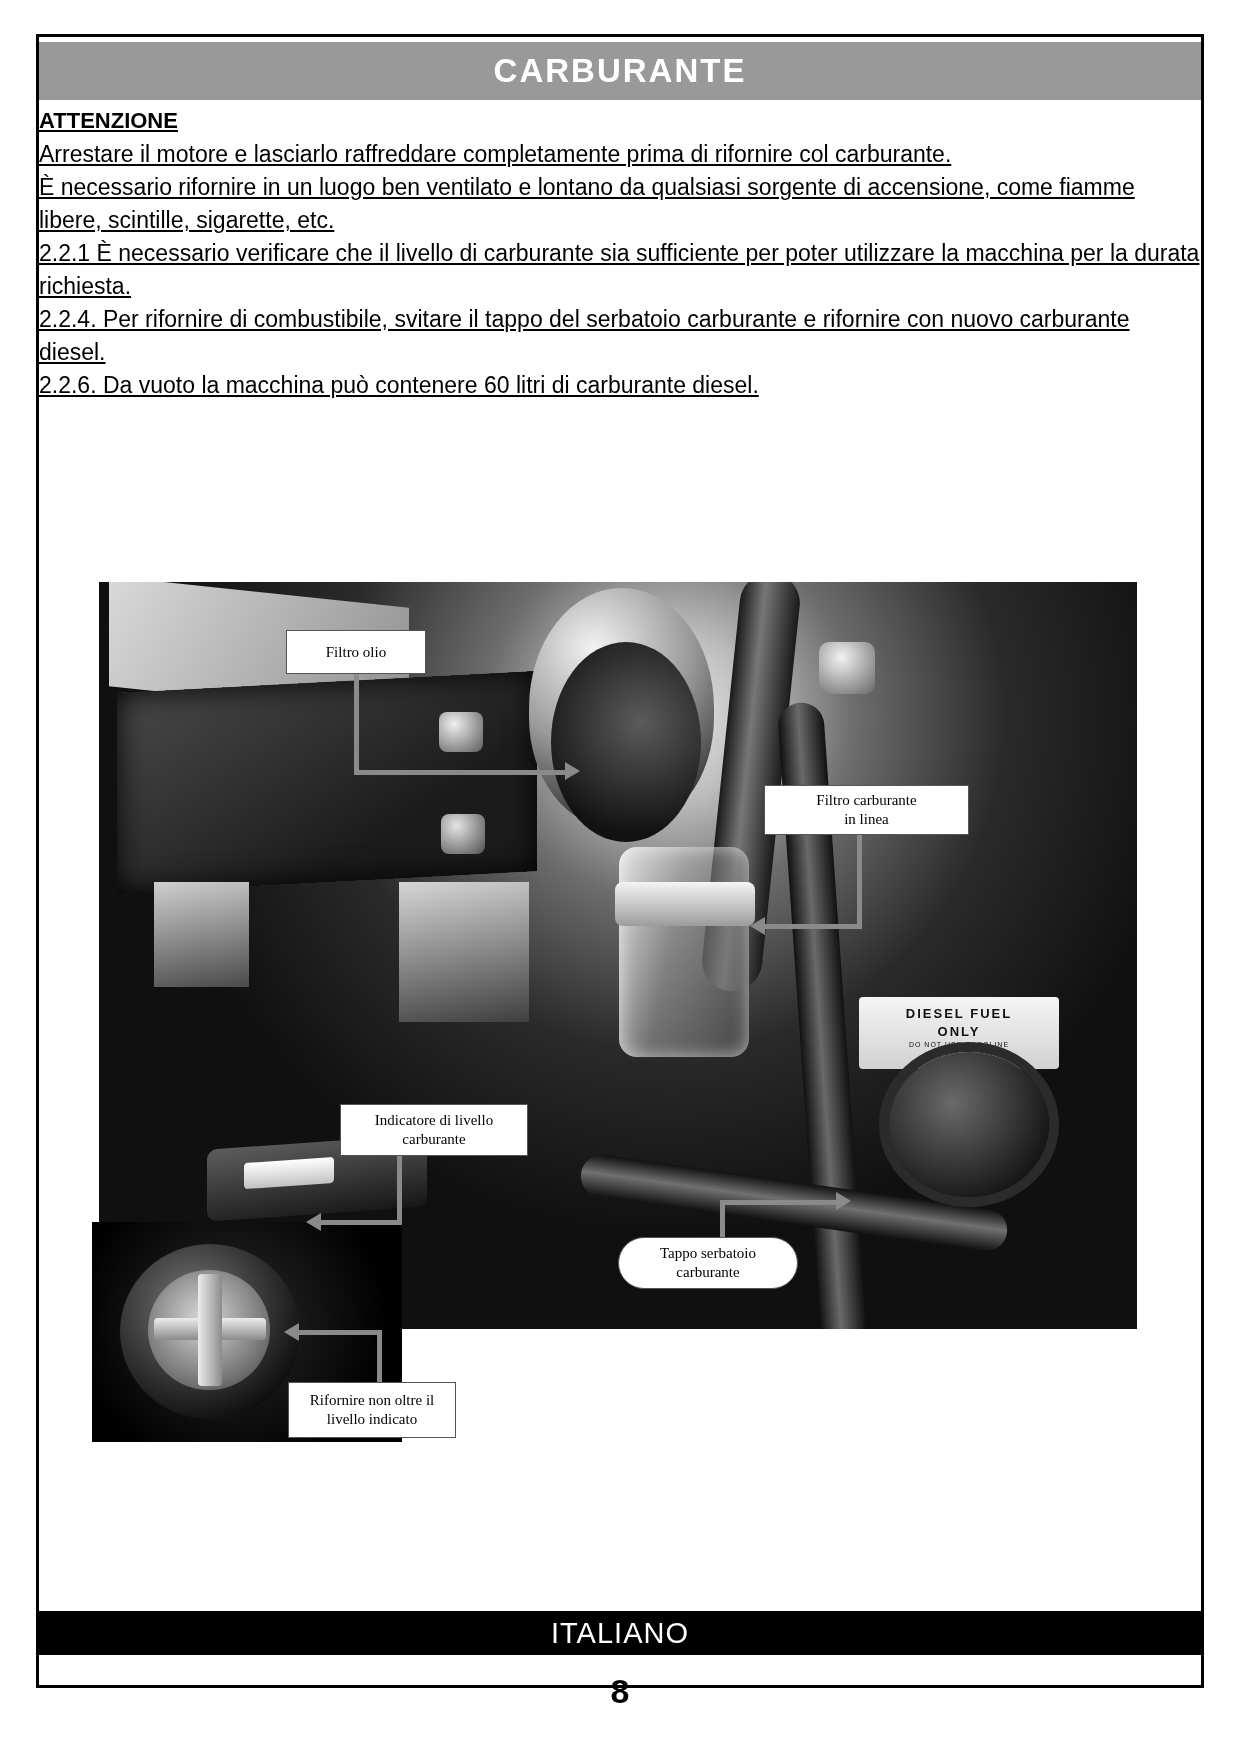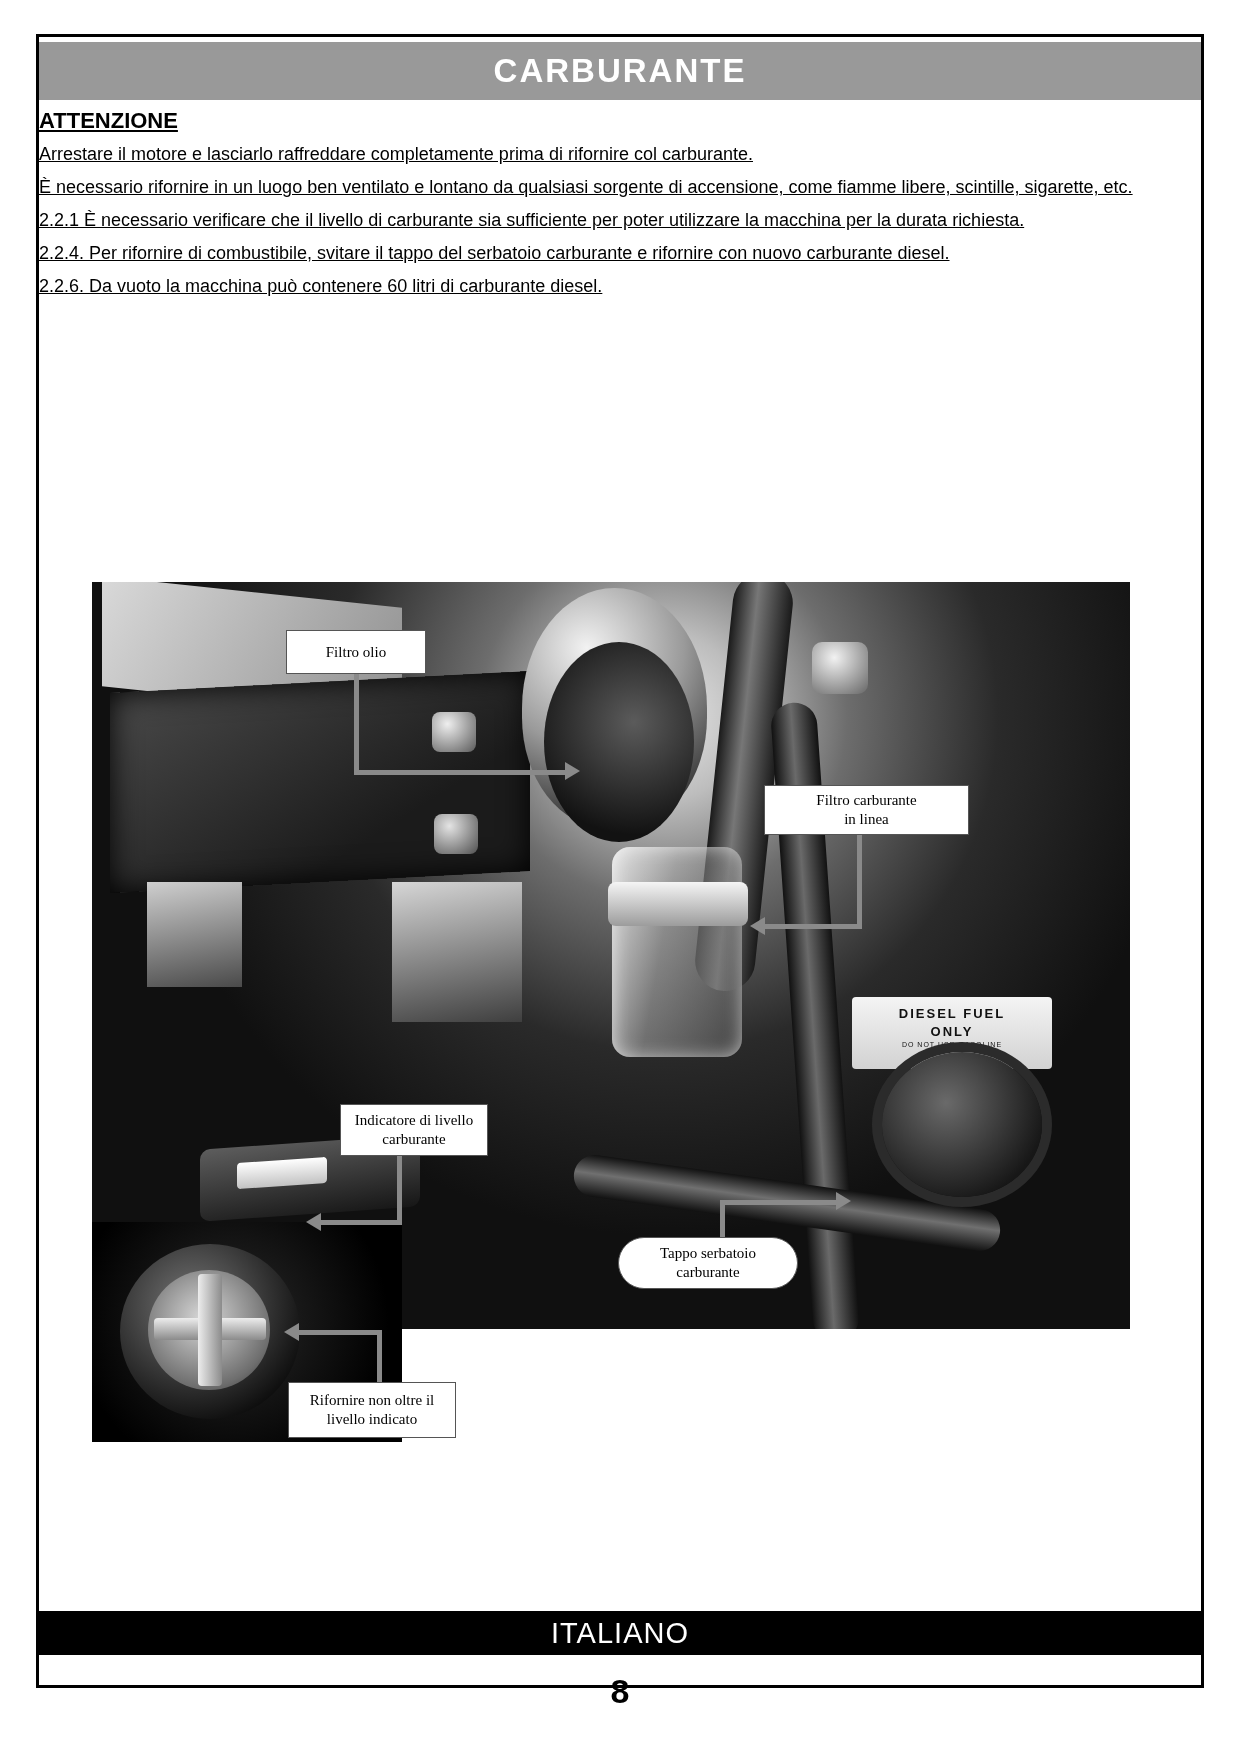--- a/index.html
+++ b/index.html
@@ -55,38 +55,38 @@
     width: 1164px;
     text-decoration: underline;
   }
   .attn {
     font-size: 22px;
     font-weight: bold;
     margin: 0 0 4px 0;
     padding-left: 1px;
   }
   .body-text {
-    font-size: 18px;
+    font-size: 23px;
     line-height: 33px;
     padding-left: 1px;
   }
   .body-text p {
     margin: 0;
   }
   
   .figure {
     position: absolute;
     left: 92px;
     top: 582px;
     width: 1060px;
     height: 860px;
   }
   .photo-main {
     position: absolute;
-    left: 0px;
+    left: 7px;
     top: 0px;
     width: 1038px;
     height: 747px;
     background:
       radial-gradient(circle at 55% 18%, #e8e8e8 0%, #bdbdbd 10%, #6d6d6d 22%, #2a2a2a 40%, #101010 62%),
       linear-gradient(160deg, #3a3a3a 0%, #151515 45%, #050505 100%);
     overflow: hidden;
   }
   
   .ph {
@@ -357,21 +357,21 @@
 
     <div class="callout" style="left:194px; top:48px; width:140px; height:44px;text-align:right;">
       <span>Filtro olio</span>
     </div>
 
     <div class="callout" style="left:672px; top:203px; width:205px; height:50px; white-space:pre-line;">
       <span>Filtro carburante
 in linea</span>
     </div>
 
-    <div class="callout" style="left:248px; top:522px; width:148px; height:52px; white-space:pre-line;text-align:center;">
+    <div class="callout" style="left:248px; top:522px; width:188px; height:52px; white-space:pre-line;text-align:center;">
       <span>Indicatore di livello
 carburante</span>
     </div>
 
     <div class="callout" style="left:526px; top:655px; width:180px; height:52px; white-space:pre-line;border-radius:26px;">
       <span>Tappo serbatoio
 carburante</span>
     </div>
 
     <div class="callout" style="left:196px; top:800px; width:168px; height:56px; white-space:pre-line;">

